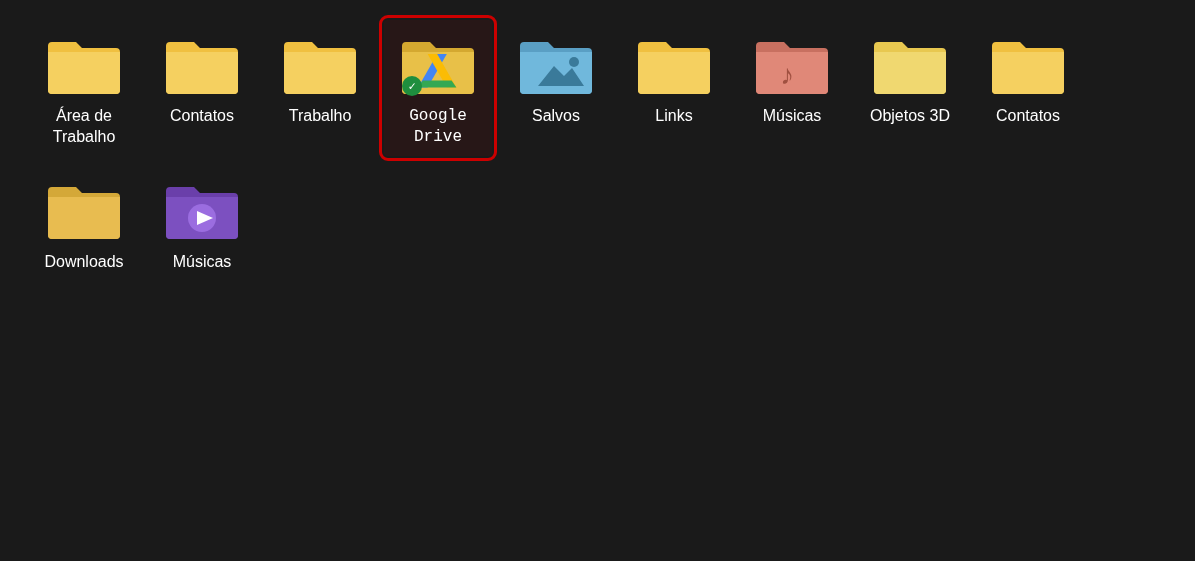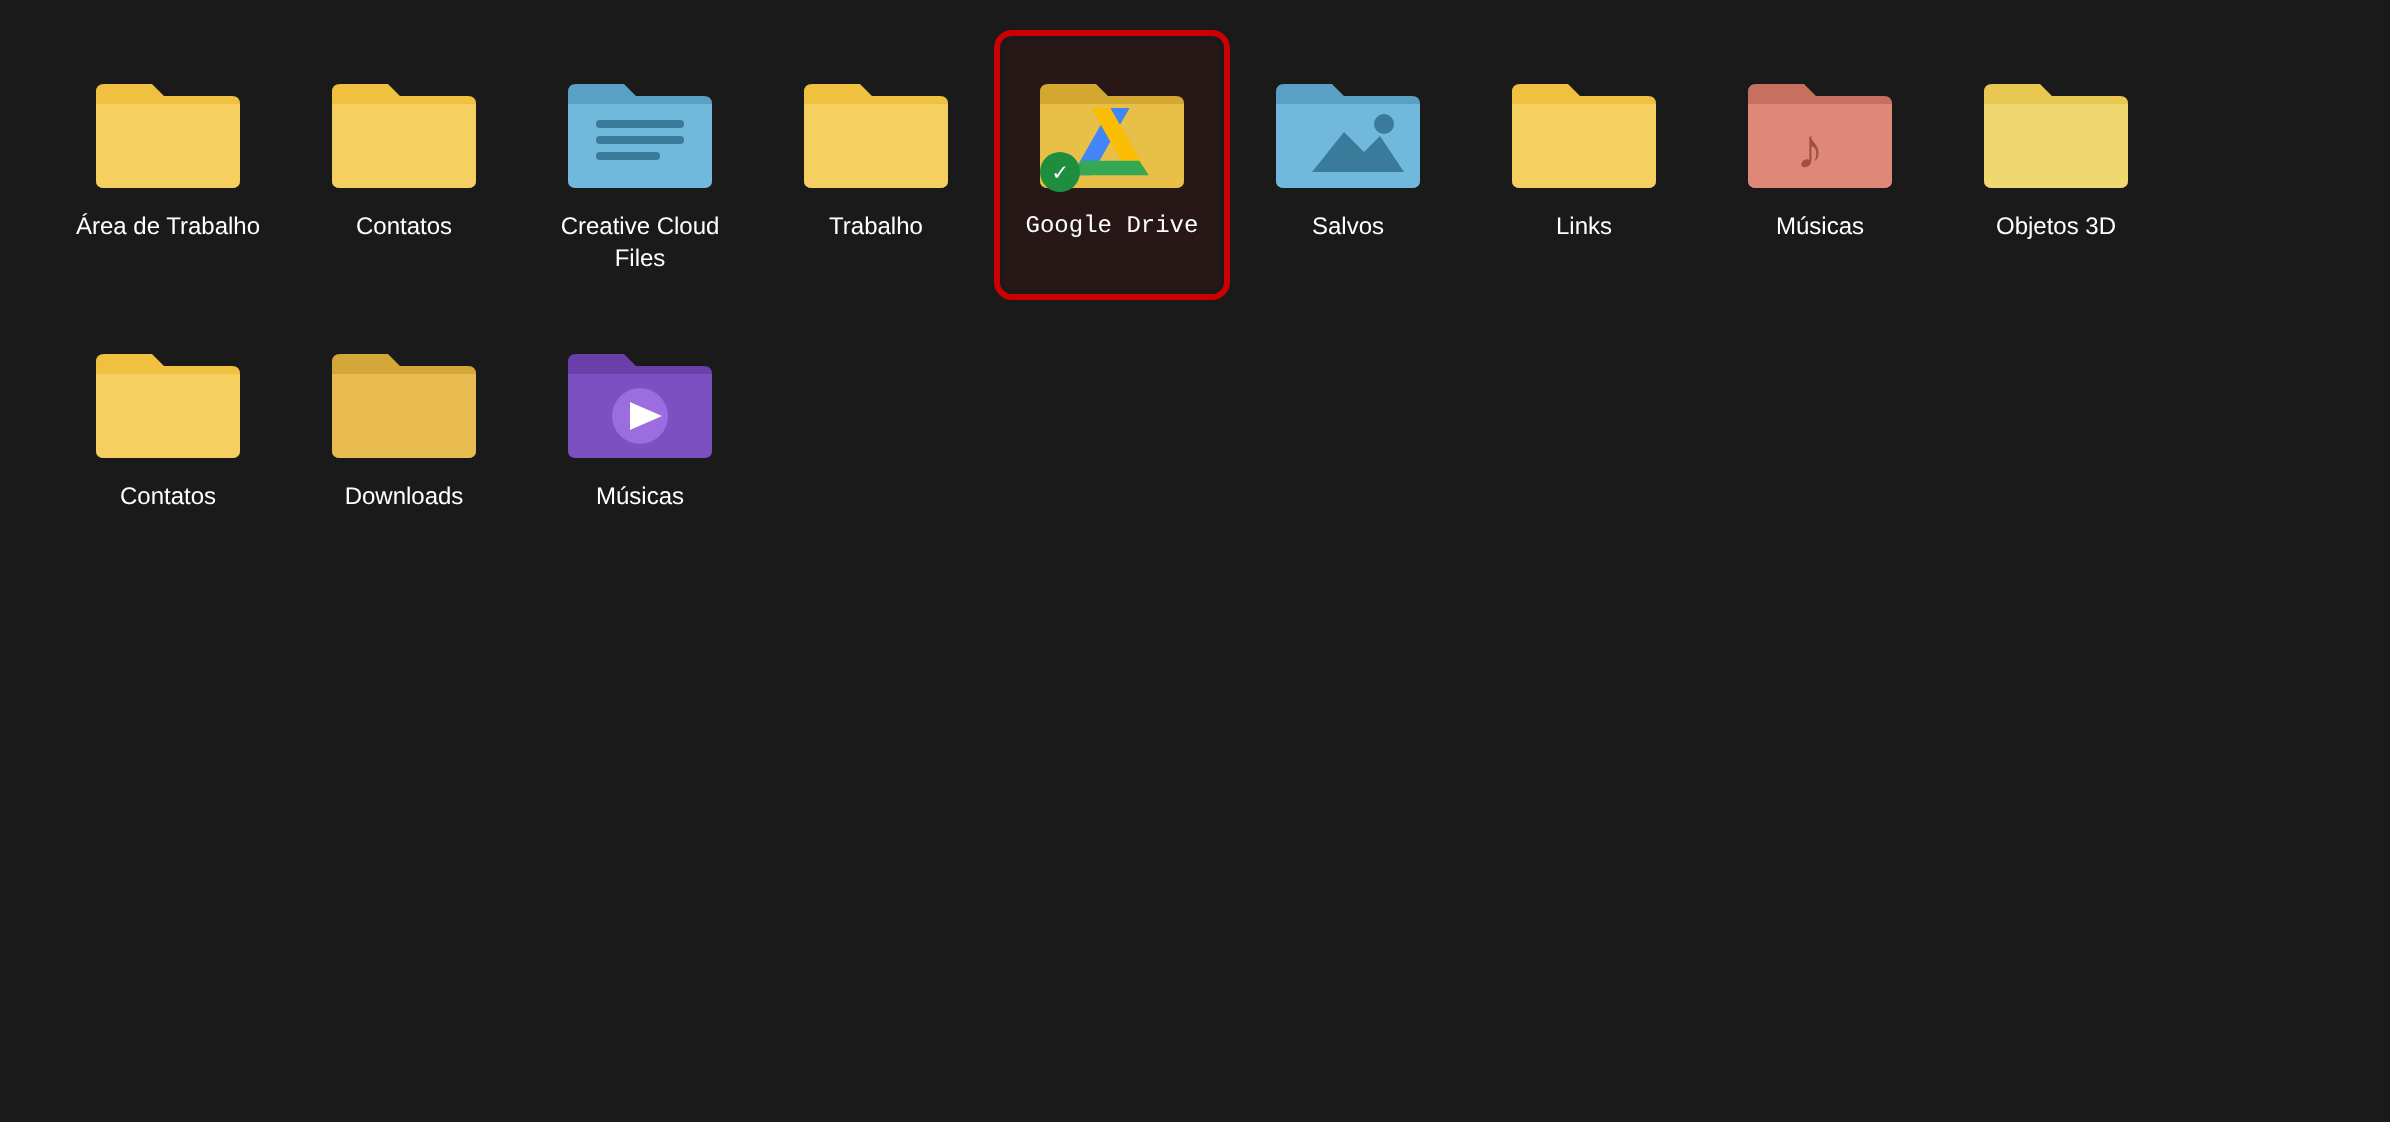--- a/index.html
+++ b/index.html
@@ -34,21 +34,21 @@
       position: relative;
       width: 80px;
       height: 72px;
       display: flex;
       align-items: center;
       justify-content: center;
     }
 
     .folder-label {
       color: #ffffff;
-      font-size: 12px;
+      font-size: 16px;
       text-align: center;
       margin-top: 6px;
       line-height: 1.3;
       word-break: break-word;
     }
 
     
     .folder-svg {
       width: 80px;
       height: 65px;
@@ -103,73 +103,60 @@
   <div class="folder-item">
     <div class="folder-icon-wrap">
       <svg class="folder-svg" viewBox="0 0 80 65" xmlns="http://www.w3.org/2000/svg">
         <path d="M4 14 Q4 10 8 10 L32 10 L38 16 L72 16 Q76 16 76 20 L76 58 Q76 62 72 62 L8 62 Q4 62 4 58 Z" fill="#f0c040"></path>
         <path d="M4 20 L76 20 L76 58 Q76 62 72 62 L8 62 Q4 62 4 58 Z" fill="#f5d060"></path>
       </svg>
     </div>
     <span class="folder-label">Contatos</span>
   </div>
 
+
+
+  <div class="folder-item">
+    <div class="folder-icon-wrap">
+      <svg class="folder-svg" viewBox="0 0 80 65" xmlns="http://www.w3.org/2000/svg">
+        <path d="M4 14 Q4 10 8 10 L32 10 L38 16 L72 16 Q76 16 76 20 L76 58 Q76 62 72 62 L8 62 Q4 62 4 58 Z" fill="#f0c040"></path>
+        <path d="M4 20 L76 20 L76 58 Q76 62 72 62 L8 62 Q4 62 4 58 Z" fill="#f5d060"></path>
+      </svg>
+    </div>
+    <span class="folder-label">Trabalho</span>
+  </div>
+
+
+  <div class="folder-item gdrive-selected">
+    <div class="folder-icon-wrap">
+      <svg class="folder-svg" viewBox="0 0 80 65" xmlns="http://www.w3.org/2000/svg">
+        <path d="M4 14 Q4 10 8 10 L32 10 L38 16 L72 16 Q76 16 76 20 L76 58 Q76 62 72 62 L8 62 Q4 62 4 58 Z" fill="#d4a830"></path>
+        <path d="M4 20 L76 20 L76 58 Q76 62 72 62 L8 62 Q4 62 4 58 Z" fill="#e8c048"></path>
+
+        <g transform="translate(20, 22) scale(0.48)">
+
+          <polygon points="40,0 0,70 20,70 60,0" fill="#4285f4"></polygon>
+
+          <polygon points="40,0 80,70 60,70 20,0" fill="#fbbc04"></polygon>
+
+          <polygon points="0,70 80,70 70,55 10,55" fill="#34a853"></polygon>
+        </g>
+      </svg>
+
+      <div class="gdrive-badge"></div>
+    </div>
+    <span class="folder-label">Google Drive</span>
+  </div>
+
   <div class="folder-item">
     <div class="folder-icon-wrap">
       <svg class="folder-svg" viewBox="0 0 80 65" xmlns="http://www.w3.org/2000/svg">
         <path d="M4 14 Q4 10 8 10 L32 10 L38 16 L72 16 Q76 16 76 20 L76 58 Q76 62 72 62 L8 62 Q4 62 4 58 Z" fill="#5a9fc4"></path>
         <path d="M4 20 L76 20 L76 58 Q76 62 72 62 L8 62 Q4 62 4 58 Z" fill="#70b8dc"></path>
 
-        <rect x="18" y="28" width="44" height="4" rx="2" fill="#3a7a9a"></rect>
-        <rect x="18" y="36" width="44" height="4" rx="2" fill="#3a7a9a"></rect>
-        <rect x="18" y="44" width="32" height="4" rx="2" fill="#3a7a9a"></rect>
-      </svg>
-    </div>
-    <span class="folder-label">Creative Cloud Files</span>
-  </div>
-
-
-  <div class="folder-item">
-    <div class="folder-icon-wrap">
-      <svg class="folder-svg" viewBox="0 0 80 65" xmlns="http://www.w3.org/2000/svg">
-        <path d="M4 14 Q4 10 8 10 L32 10 L38 16 L72 16 Q76 16 76 20 L76 58 Q76 62 72 62 L8 62 Q4 62 4 58 Z" fill="#f0c040"></path>
-        <path d="M4 20 L76 20 L76 58 Q76 62 72 62 L8 62 Q4 62 4 58 Z" fill="#f5d060"></path>
-      </svg>
-    </div>
-    <span class="folder-label">Trabalho</span>
-  </div>
-
-
-  <div class="folder-item gdrive-selected">
-    <div class="folder-icon-wrap">
-      <svg class="folder-svg" viewBox="0 0 80 65" xmlns="http://www.w3.org/2000/svg">
-        <path d="M4 14 Q4 10 8 10 L32 10 L38 16 L72 16 Q76 16 76 20 L76 58 Q76 62 72 62 L8 62 Q4 62 4 58 Z" fill="#d4a830"></path>
-        <path d="M4 20 L76 20 L76 58 Q76 62 72 62 L8 62 Q4 62 4 58 Z" fill="#e8c048"></path>
-
-        <g transform="translate(20, 22) scale(0.48)">
-
-          <polygon points="40,0 0,70 20,70 60,0" fill="#4285f4"></polygon>
-
-          <polygon points="40,0 80,70 60,70 20,0" fill="#fbbc04"></polygon>
-
-          <polygon points="0,70 80,70 70,55 10,55" fill="#34a853"></polygon>
-        </g>
-      </svg>
-
-      <div class="gdrive-badge"></div>
-    </div>
-    <span class="folder-label">Google Drive</span>
-  </div>
-
-  <div class="folder-item">
-    <div class="folder-icon-wrap">
-      <svg class="folder-svg" viewBox="0 0 80 65" xmlns="http://www.w3.org/2000/svg">
-        <path d="M4 14 Q4 10 8 10 L32 10 L38 16 L72 16 Q76 16 76 20 L76 58 Q76 62 72 62 L8 62 Q4 62 4 58 Z" fill="#5a9fc4"></path>
-        <path d="M4 20 L76 20 L76 58 Q76 62 72 62 L8 62 Q4 62 4 58 Z" fill="#70b8dc"></path>
-
         <polygon points="22,54 38,34 48,44 56,36 68,54" fill="#3a7a9a"></polygon>
         <circle cx="58" cy="30" r="5" fill="#3a7a9a"></circle>
       </svg>
     </div>
     <span class="folder-label">Salvos</span>
   </div>
 
 
   <div class="folder-item">
     <div class="folder-icon-wrap">

